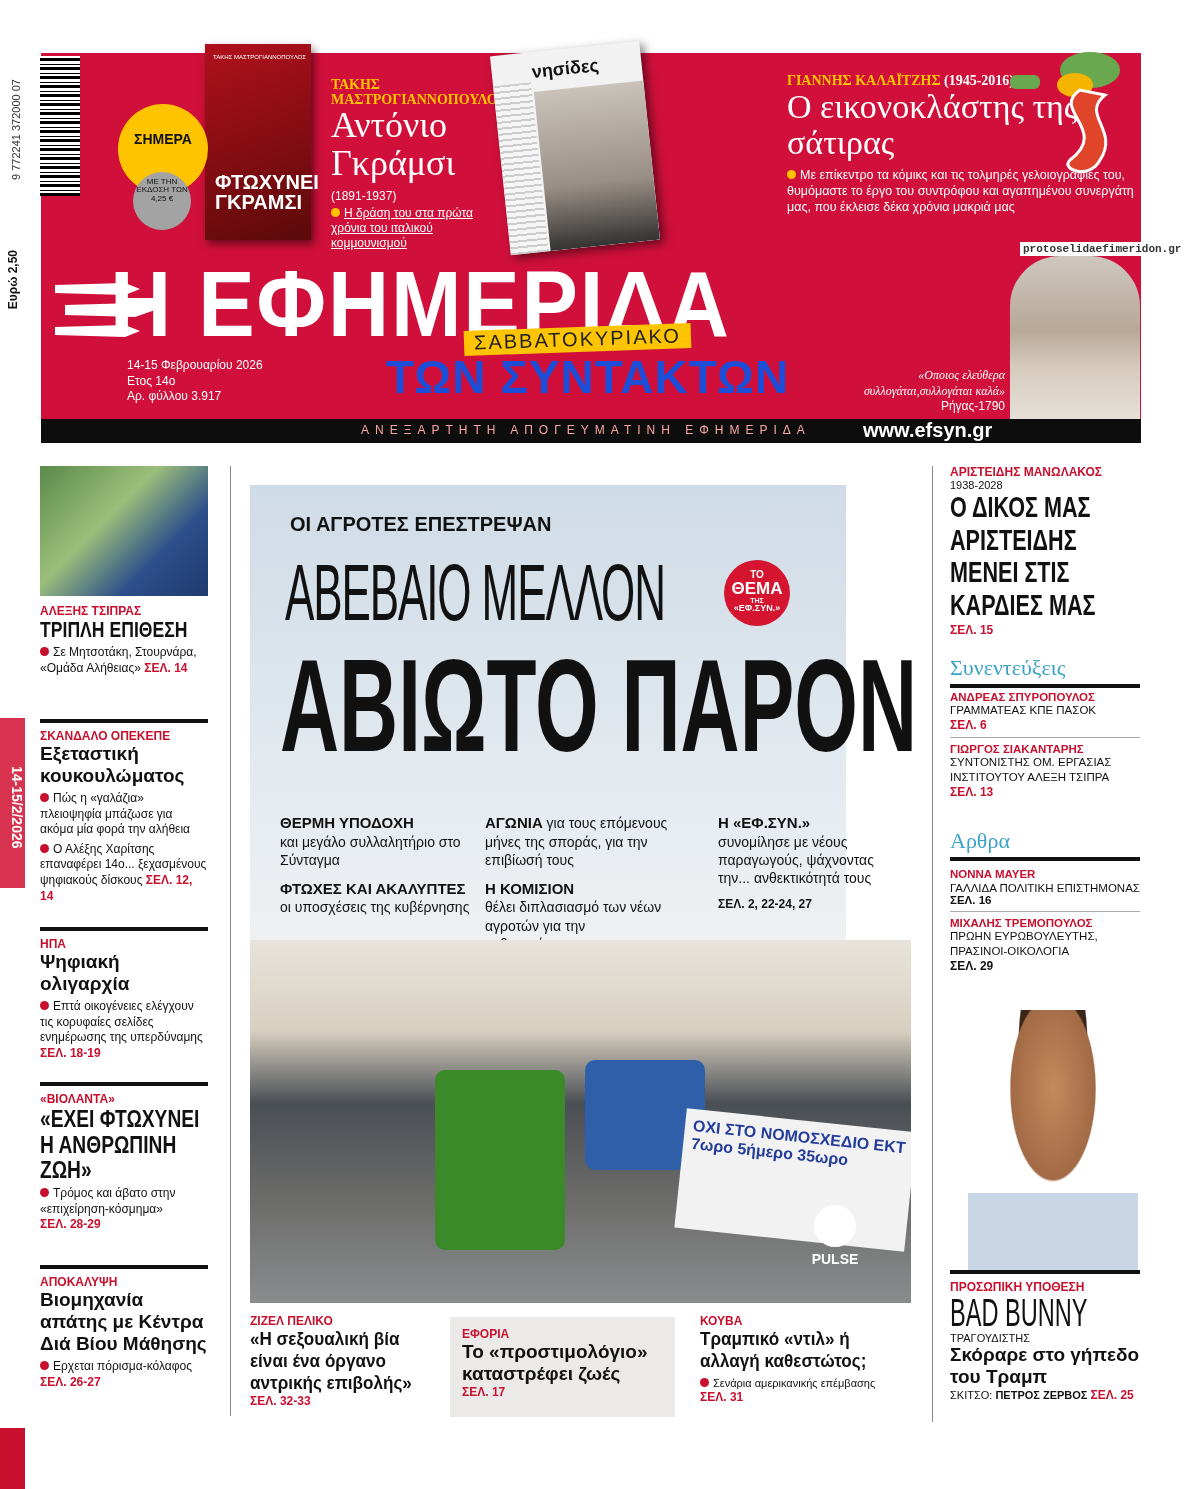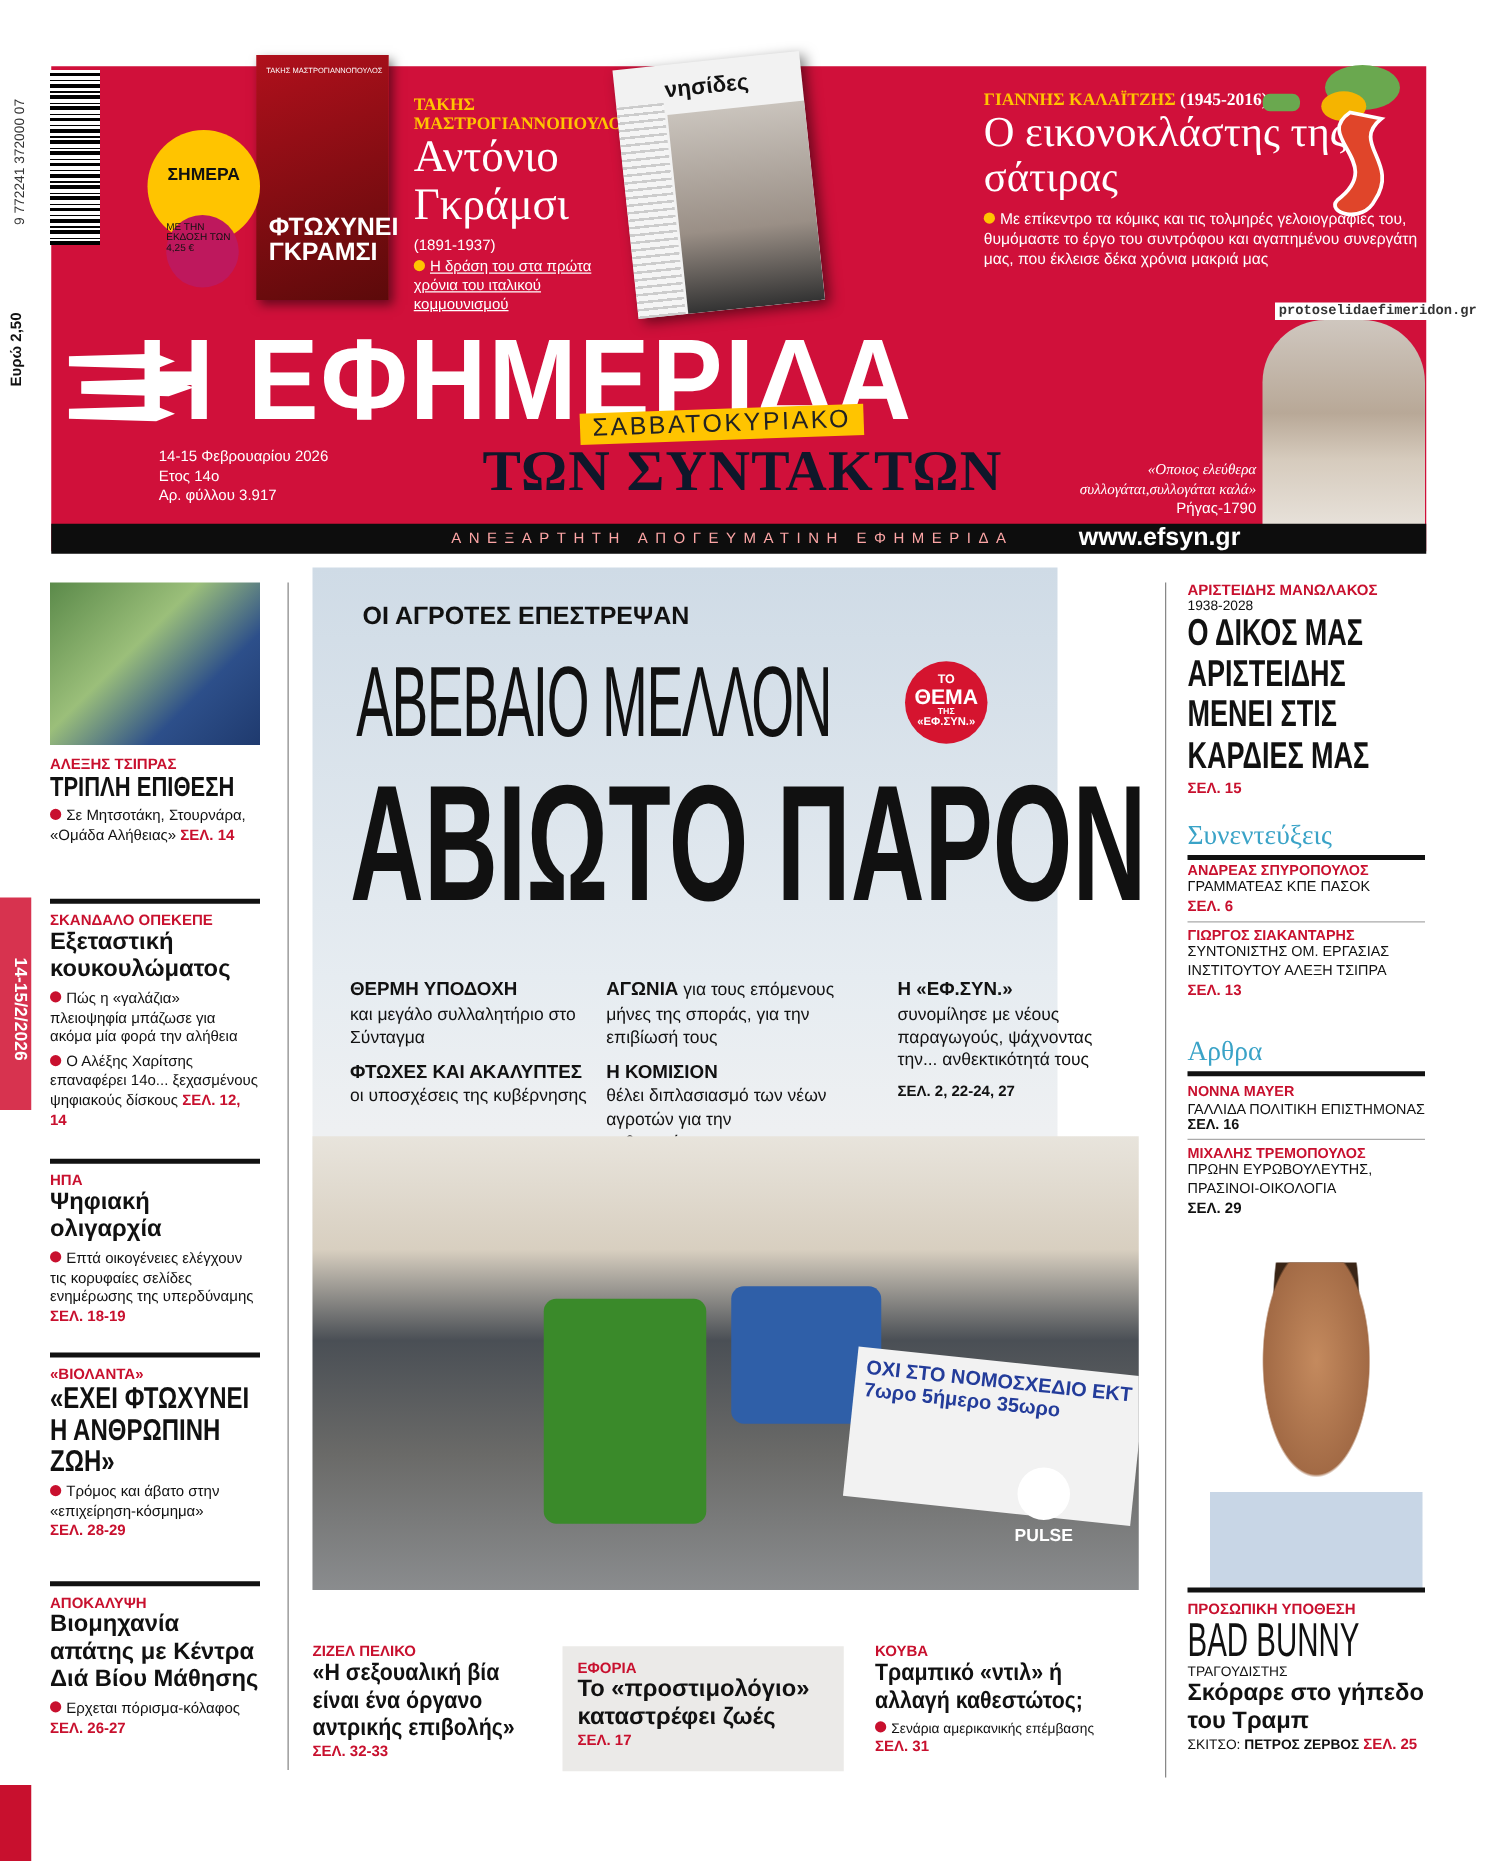--- a/index.html
+++ b/index.html
@@ -14,21 +14,21 @@
 
   .barcode { left: 40px; top: 56px; width: 40px; height: 140px; background: repeating-linear-gradient(0deg, #000 0 3px, #fff 3px 5px, #000 5px 6px, #fff 6px 9px); }
   .barcode-num { left: 10px; top: 60px; width: 22px; height: 140px; writing-mode: vertical-rl; transform: rotate(180deg); font-size: 11px; color: #333; text-align: center; }
   .price-vert { left: 6px; top: 250px; writing-mode: vertical-rl; transform: rotate(180deg); font-size: 12px; font-weight: bold; }
 
   .book { left: 205px; top: 44px; width: 106px; height: 196px; background: linear-gradient(160deg, #b0101c, #5c0a0a); box-shadow: 3px 4px 8px rgba(0,0,0,.5); color: #fff; }
   .book .bt { position: absolute; left: 8px; top: 10px; font-size: 6px; }
   .book .bn { position: absolute; left: 10px; top: 128px; font-size: 20px; font-weight: bold; line-height: 1; }
   .today { left: 118px; top: 104px; width: 90px; height: 90px; border-radius: 50%; background: #ffc400; }
   .today .lbl { position: absolute; top: 27px; width: 100%; text-align: center; font-weight: bold; font-size: 14px; }
-  .withcirc { left: 133px; top: 172px; width: 58px; height: 58px; border-radius: 50%; background: #be185d; font-size: 8px; line-height: 1.05; padding-top: 6px; }
+  .withcirc { left: 133px; top: 172px; width: 58px; height: 58px; border-radius: 50%; background: #a3a3a3; text-align: center; font-size: 8px; line-height: 1.05; padding-top: 6px; }
 
   .gramsci { left: 331px; top: 78px; width: 160px; color: #fff; }
   .gramsci .au { color: #ffc400; font-family: "Liberation Serif", serif; font-weight: bold; font-size: 14px; line-height: 1.05; }
   .gramsci .ti { font-family: "Liberation Serif", serif; font-size: 36px; line-height: 1.05; }
   .gramsci .yr { font-size: 12px; margin-top: 6px; }
   .gramsci .ds { font-size: 12px; line-height: 1.25; margin-top: 3px; text-decoration: underline; }
   .dot-y { display: inline-block; width: 9px; height: 9px; border-radius: 50%; background: #ffc400; margin-right: 4px; }
 
   .mag { left: 500px; top: 48px; width: 150px; height: 200px; background: #f2f2f2; transform: rotate(-6deg); box-shadow: 4px 4px 10px rgba(0,0,0,.5); overflow: hidden; }
   .mag .logo { position: absolute; left: 40px; top: 10px; font-size: 18px; font-weight: bold; }
@@ -40,42 +40,42 @@
   .kala .au .n { color: #ffc400; }
   .kala .ti { font-family: "Liberation Serif", serif; font-size: 34px; line-height: 1.05; }
   .kala .ds { font-size: 12.5px; line-height: 1.25; margin-top: 8px; }
 
   .cartoon { left: 1010px; top: 40px; width: 150px; height: 150px; }
   .watermark { left: 1020px; top: 242px; background: #fff; color: #333; font-size: 11px; font-weight: bold; padding: 1px 3px; font-family: "Liberation Mono", monospace; }
 
   .pens { left: 55px; top: 275px; width: 110px; height: 70px; }
   .bigtitle { left: 110px; top: 258px; width: 900px; color: #fff; font-weight: bold; font-size: 92px; letter-spacing: 2px; line-height: 1; transform: scaleX(.92); transform-origin: left top; }
   .weekend { left: 464px; top: 327px; background: #ffc400; color: #222; font-size: 20px; letter-spacing: 2px; padding: 1px 10px; transform: rotate(-2deg); }
-  .subtitle { left: 386px; top: 354px; color: #0f172a; font-weight: bold; font-size: 46px; letter-spacing: 1px; line-height: 1; font-family: Liberation Serif, serif; }
+  .subtitle { left: 386px; top: 354px; color: #1d4ed8; font-weight: bold; font-size: 46px; letter-spacing: 1px; line-height: 1; }
   .dateblock { left: 127px; top: 358px; color: #fff; font-size: 12px; line-height: 1.3; }
   .quote { left: 835px; top: 368px; color: #fff; font-family: "Liberation Serif", serif; font-style: italic; font-size: 12px; text-align: right; line-height: 1.3; width: 170px; }
   .quote .au { font-style: normal; font-family: "Liberation Sans", sans-serif; }
   .rigas { left: 1010px; top: 256px; width: 130px; height: 186px; background: linear-gradient(180deg, #cfc7bf 0%, #b8a897 40%, #d6cbbd 60%, #eeeae5 100%); border-radius: 50px 50px 0 0; }
 
   
   .lcol { left: 40px; width: 168px; }
   .sep { height: 4px; background: #111; margin-bottom: 6px; }
   .kicker { color: #c8102e; font-weight: bold; font-size: 12px; line-height: 1.2; }
   .hl-c { font-weight: bold; font-size: 22px; line-height: 1.05; transform: scaleX(.8); transform-origin: left; white-space: nowrap; }
   .hl { font-weight: bold; font-size: 19px; line-height: 1.15; }
   .bl { font-size: 12px; line-height: 1.3; margin-top: 4px; }
   .dot-r { display: inline-block; width: 9px; height: 9px; border-radius: 50%; background: #c8102e; margin-right: 4px; }
   .pg { color: #c8102e; font-weight: bold; font-size: 12px; }
   .tsipras-photo { left: 40px; top: 466px; width: 168px; height: 130px; background: linear-gradient(135deg, #5b8a4a, #9bbf7a 40%, #2d4f8a 70%, #1f3a6e); }
   .datetab { left: 0; top: 718px; width: 25px; height: 170px; background: #d7334f; color: #fff; font-weight: bold; font-size: 14px; writing-mode: vertical-rl; text-align: center; padding-top: 8px; }
   .redcorner { left: 0; top: 1428px; width: 25px; height: 61px; background: #c8102e; }
   .vline { background: #888; width: 1px; }
 
   
-  .lead { left: 250px; top: 454px; width: 596px; height: 818px; background: linear-gradient(180deg, #cfdbe6 0%, #e6ecf1 40%, #eef0f2 55%); padding-left: 42px; }
+  .lead { left: 250px; top: 485px; width: 596px; height: 818px; background: linear-gradient(180deg, #cfdbe6 0%, #e6ecf1 40%, #eef0f2 55%); padding-left: 42px; }
   .lead .kick { position: absolute; left: 40px; top: 28px; font-weight: bold; font-size: 20px; }
   .lead .h1 { position: absolute; left: 35px; top: 68px; font-size: 80px; font-weight: normal; letter-spacing: -2px; transform: scaleX(.55); transform-origin: left top; white-space: nowrap; line-height: 1; }
   .lead .h2 { position: absolute; left: 30px; top: 155px; font-size: 132px; font-weight: bold; transform: scaleX(.62); transform-origin: left top; white-space: nowrap; line-height: 1; }
   .theme { position: absolute; left: 474px; top: 75px; width: 66px; height: 66px; border-radius: 50%; background: #d5142f; color: #fff; text-align: center; font-weight: bold; line-height: 1; padding-top: 10px; }
   .theme .a { font-size: 10px; } .theme .b { font-size: 17px; } .theme .c { font-size: 7px; } .theme .d { font-size: 9px; }
   .lead .col { position: absolute; top: 328px; font-size: 14px; line-height: 1.3; }
   .lead .col b { font-size: 15px; }
   .lead .col p { margin-bottom: 10px; }
   .photo { position: absolute; left: 0; top: 455px; width: 661px; height: 363px; background: linear-gradient(180deg, #e8e4dc 0%, #d8cfc0 25%, #4a4f55 45%, #6a6a68 70%, #8a8c8e 100%); overflow: hidden; }
   .tractor-g { position: absolute; left: 185px; top: 130px; width: 130px; height: 180px; background: #3a8a2a; border-radius: 10px; }

